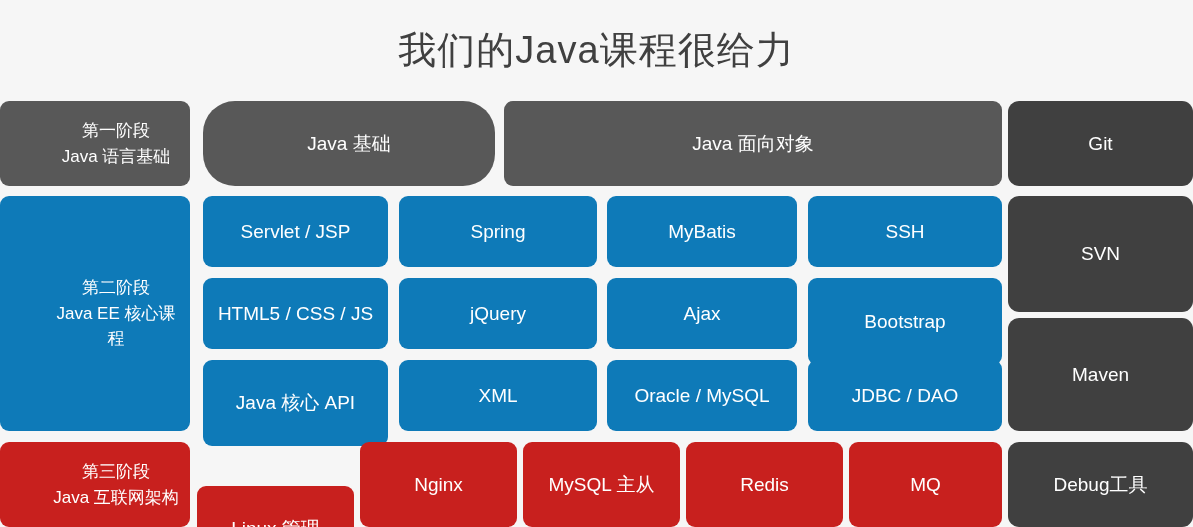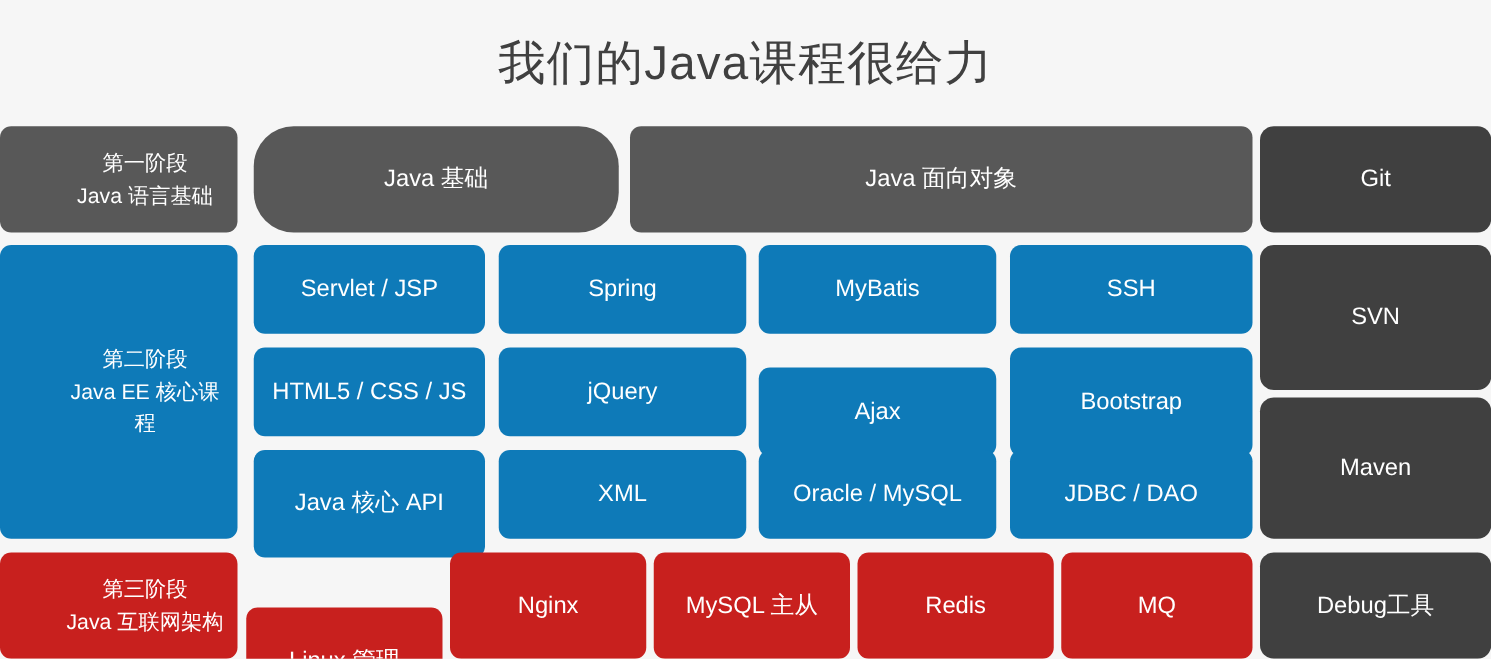--- a/index.html
+++ b/index.html
@@ -87,21 +87,21 @@
   <div class="card blue stage-label" style="left:0px; top:196px; width:190px; height:235px;">第二阶段
 Java EE 核心课程</div>
 
   <div class="card blue" style="left:203px; top:196px; width:185px; height:71px;">Servlet / JSP</div>
   <div class="card blue" style="left:399px; top:196px; width:198px; height:71px;">Spring</div>
   <div class="card blue" style="left:607px; top:196px; width:190px; height:71px;">MyBatis</div>
   <div class="card blue" style="left:808px; top:196px; width:194px; height:71px;">SSH</div>
 
   <div class="card blue" style="left:203px; top:278px; width:185px; height:71px;">HTML5 / CSS / JS</div>
   <div class="card blue" style="left:399px; top:278px; width:198px; height:71px;">jQuery</div>
-  <div class="card blue" style="left:607px; top:278px; width:190px; height:71px;margin-top:16px;">Ajax</div>
+  <div class="card blue" style="left:607px; top:278px; width:190px; height:71px;">Ajax</div>
   <div class="card blue" style="left:808px; top:278px; width:194px; height:87px;">Bootstrap</div>
 
   <div class="card blue" style="left:203px; top:360px; width:185px; height:86px;">Java 核心 API</div>
   <div class="card blue" style="left:399px; top:360px; width:198px; height:71px;">XML</div>
   <div class="card blue" style="left:607px; top:360px; width:190px; height:71px;">Oracle / MySQL</div>
   <div class="card blue" style="left:808px; top:360px; width:194px; height:71px;">JDBC / DAO</div>
 
   <div class="card red stage-label" style="left:0px; top:442px; width:190px; height:85px;">第三阶段
 Java 互联网架构</div>
 

